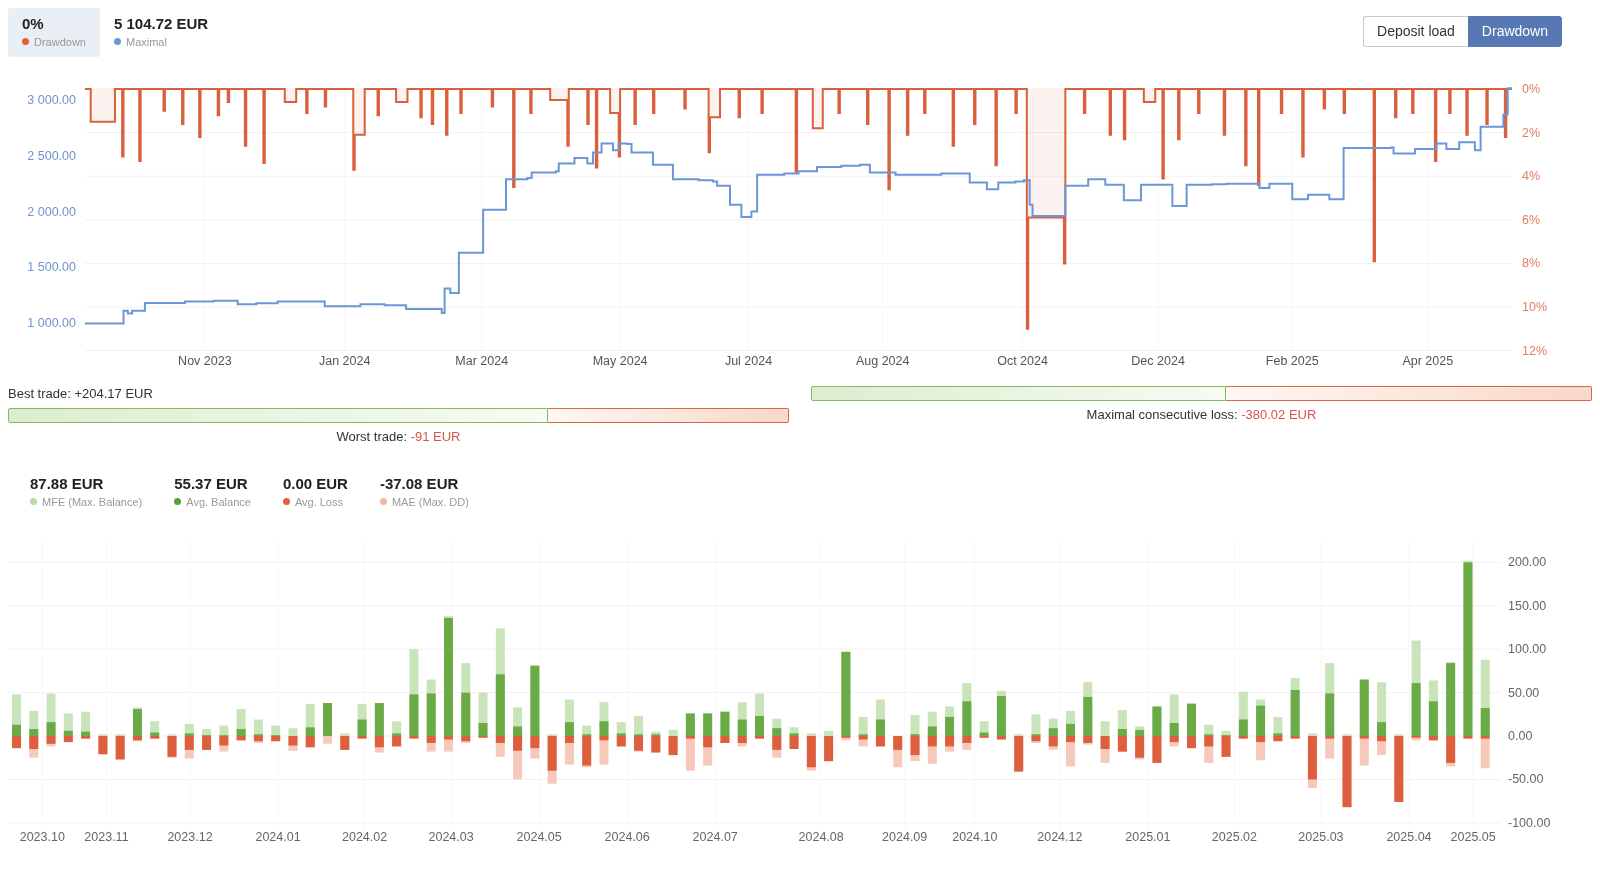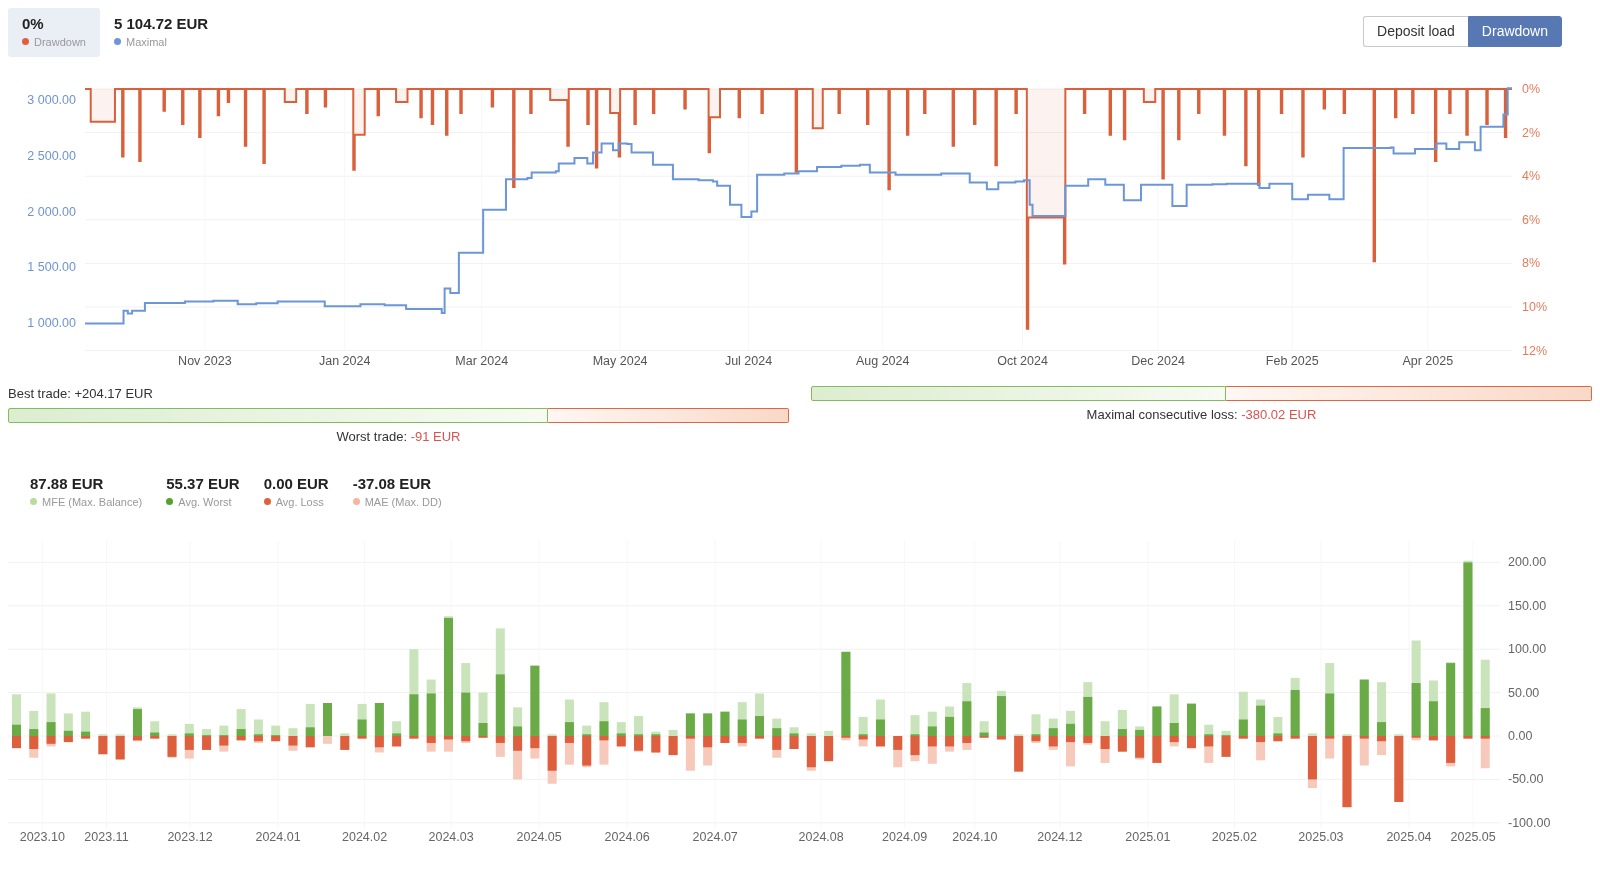--- a/index.html
+++ b/index.html
@@ -33,21 +33,21 @@
   .stat-top { font-size:13px; color:#333; margin-bottom:7px; }
   .stat-bar { display:flex; height:15px; width:100%; }
   .stat-green { border:1px solid #84bb5c; border-radius:2px 0 0 2px;
                 background:linear-gradient(to right,#dcedd0,#f7fbf3); }
   .stat-red   { border:1px solid #dd6743; border-left:none; border-radius:0 2px 2px 0;
                 background:linear-gradient(to right,#fef7f3,#f9d8c7); flex:1; }
   .stat-bottom { font-size:13px; color:#333; margin-top:6px; text-align:center; }
   .neg { color:#d9534f; }
 
   
-  .mfe-legend { position:absolute; top:476px; left:30px; display:flex; gap:24px; }
+  .mfe-legend { position:absolute; top:476px; left:30px; display:flex; gap:32px; }
   .mfe-item { display:flex; flex-direction:column; gap:3px; }
 </style>
 </head>
 <body>
 
 <div class="page">
 
   <div class="hdr">
     <div class="legend-card shaded">
       <span class="legend-val">0%</span>
@@ -144,21 +144,21 @@
       <span class="legend-val">87.88 EUR</span>
       <span class="legend-sub">
         <span class="dot" style="background:#b8dba0"></span>
         <span>MFE (Max. Balance)</span>
       </span>
     </div>
     <div class="mfe-item">
       <span class="legend-val">55.37 EUR</span>
       <span class="legend-sub">
         <span class="dot" style="background:#55a02e"></span>
-        <span>Avg. Worst</span>
+        <span>Avg. Balance</span>
       </span>
     </div>
     <div class="mfe-item">
       <span class="legend-val">0.00 EUR</span>
       <span class="legend-sub">
         <span class="dot" style="background:#e0603c"></span>
         <span>Avg. Loss</span>
       </span>
     </div>
     <div class="mfe-item">

